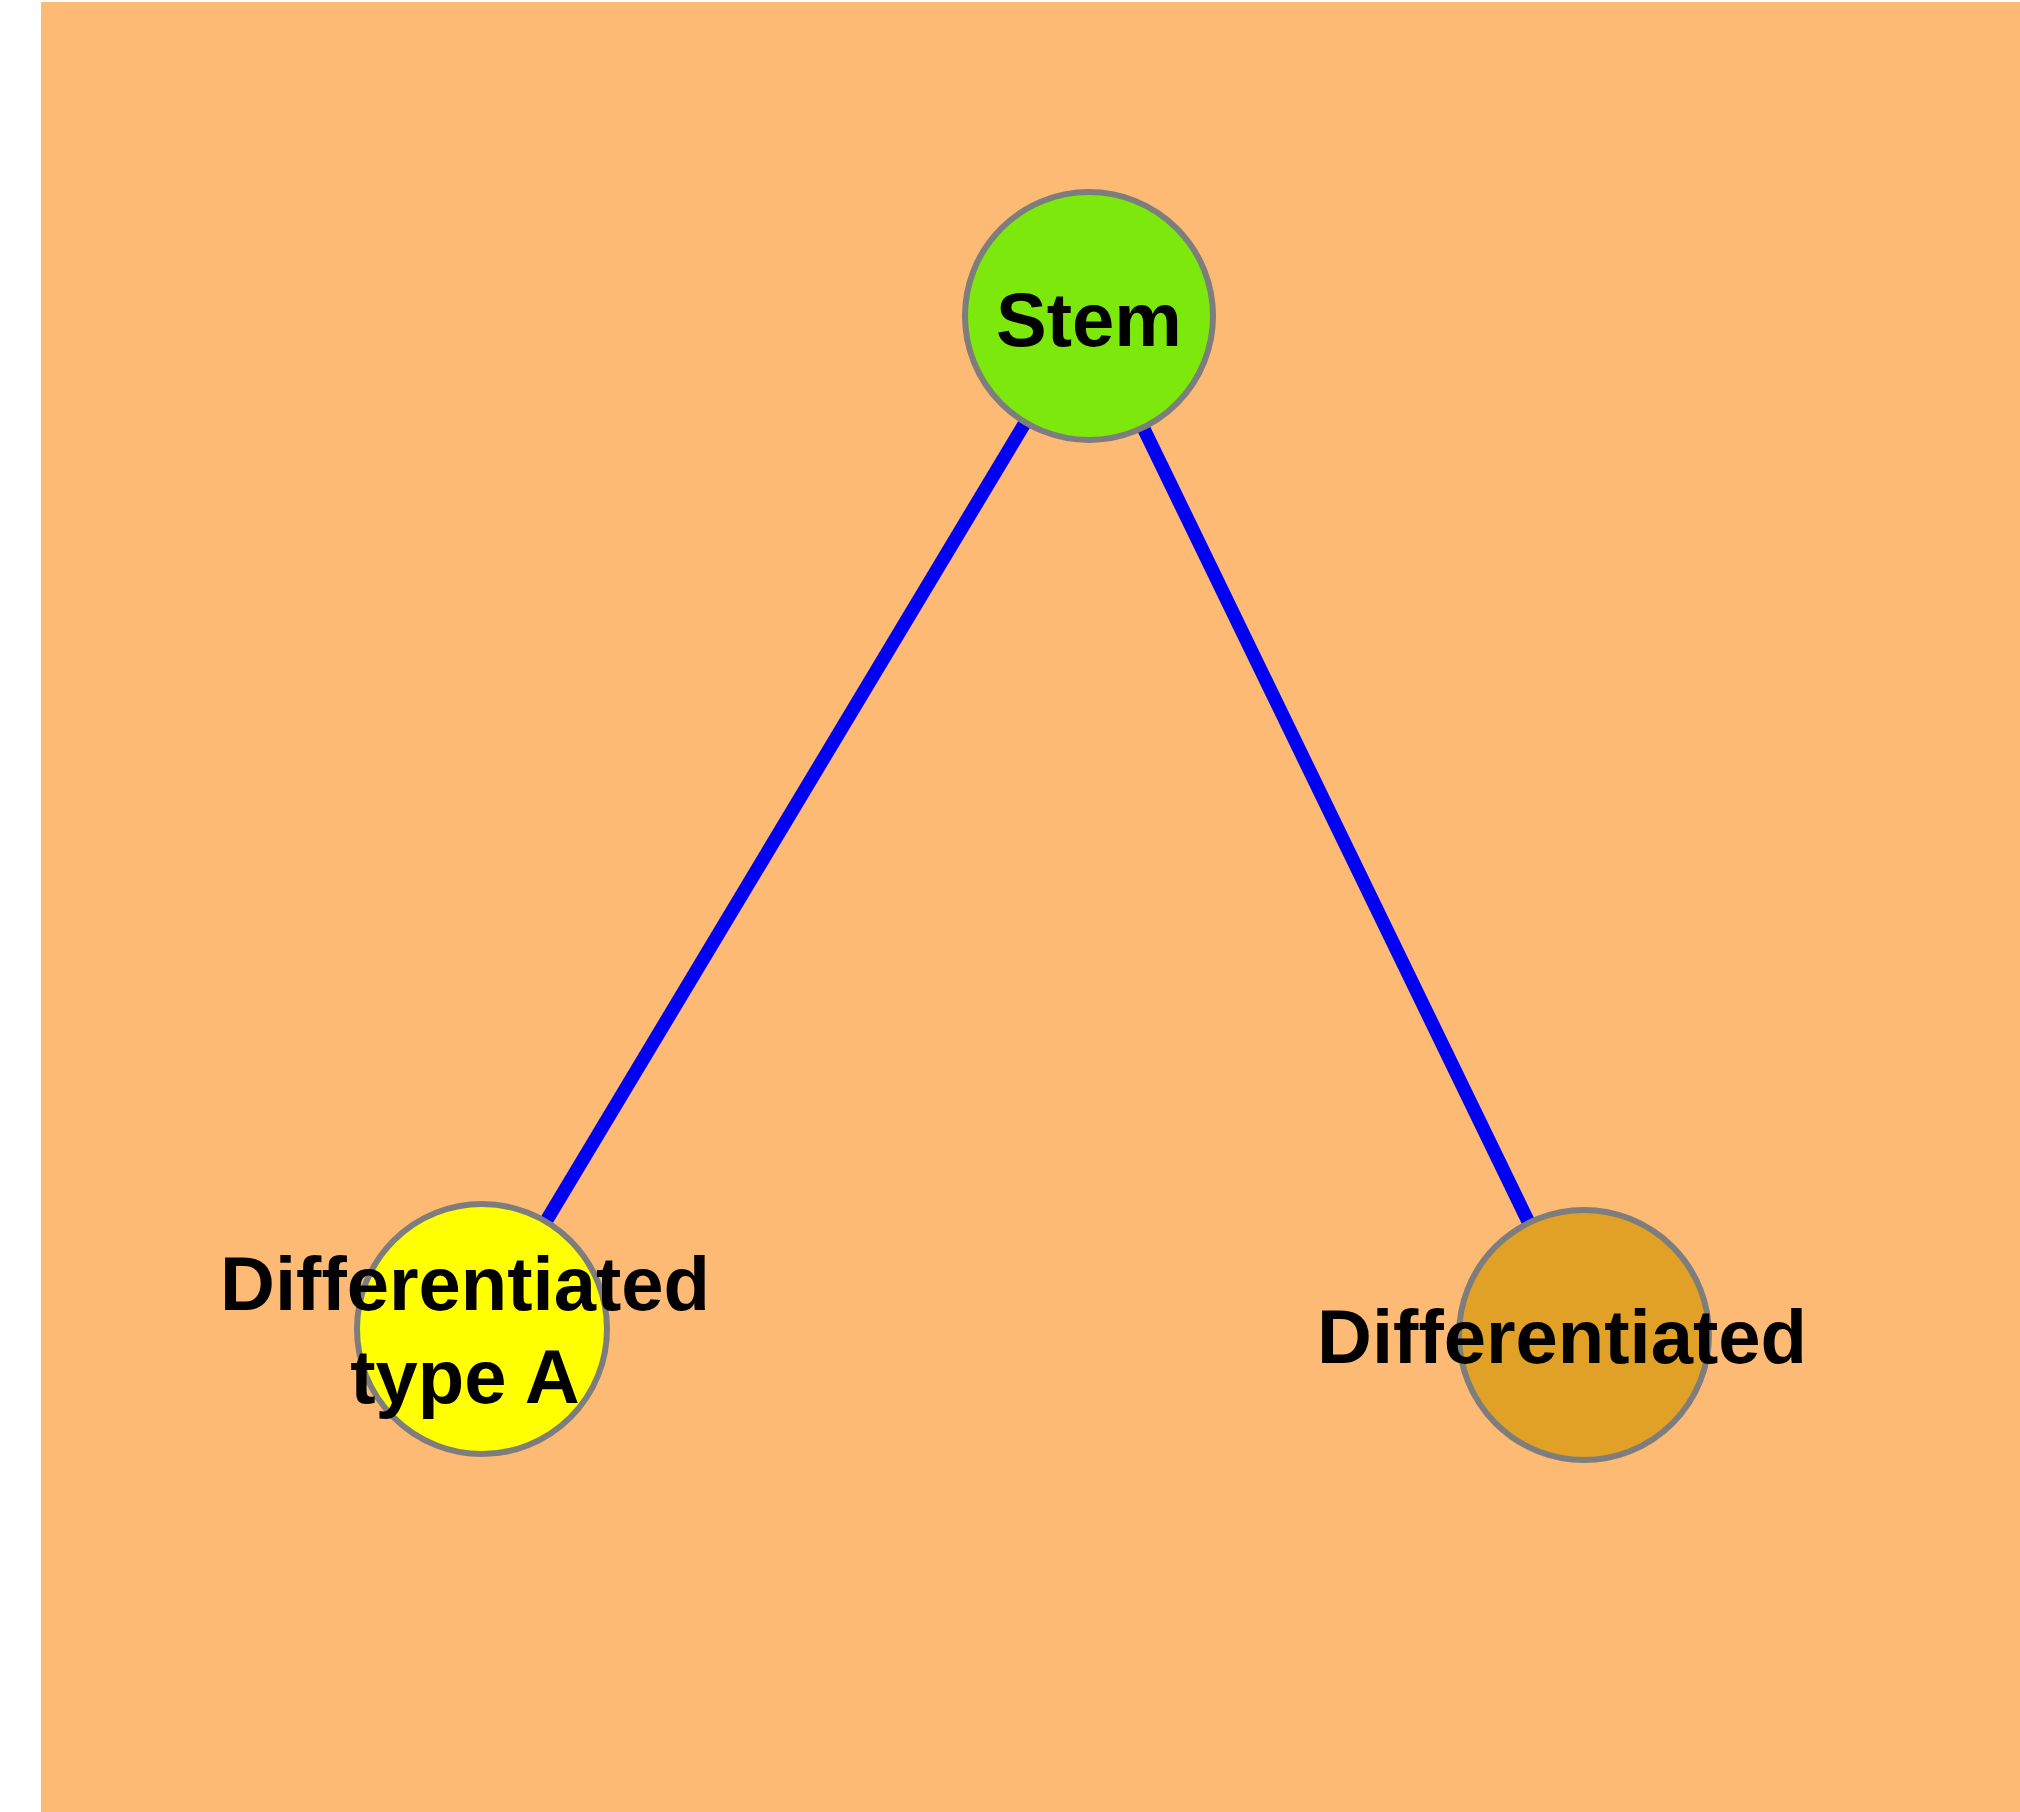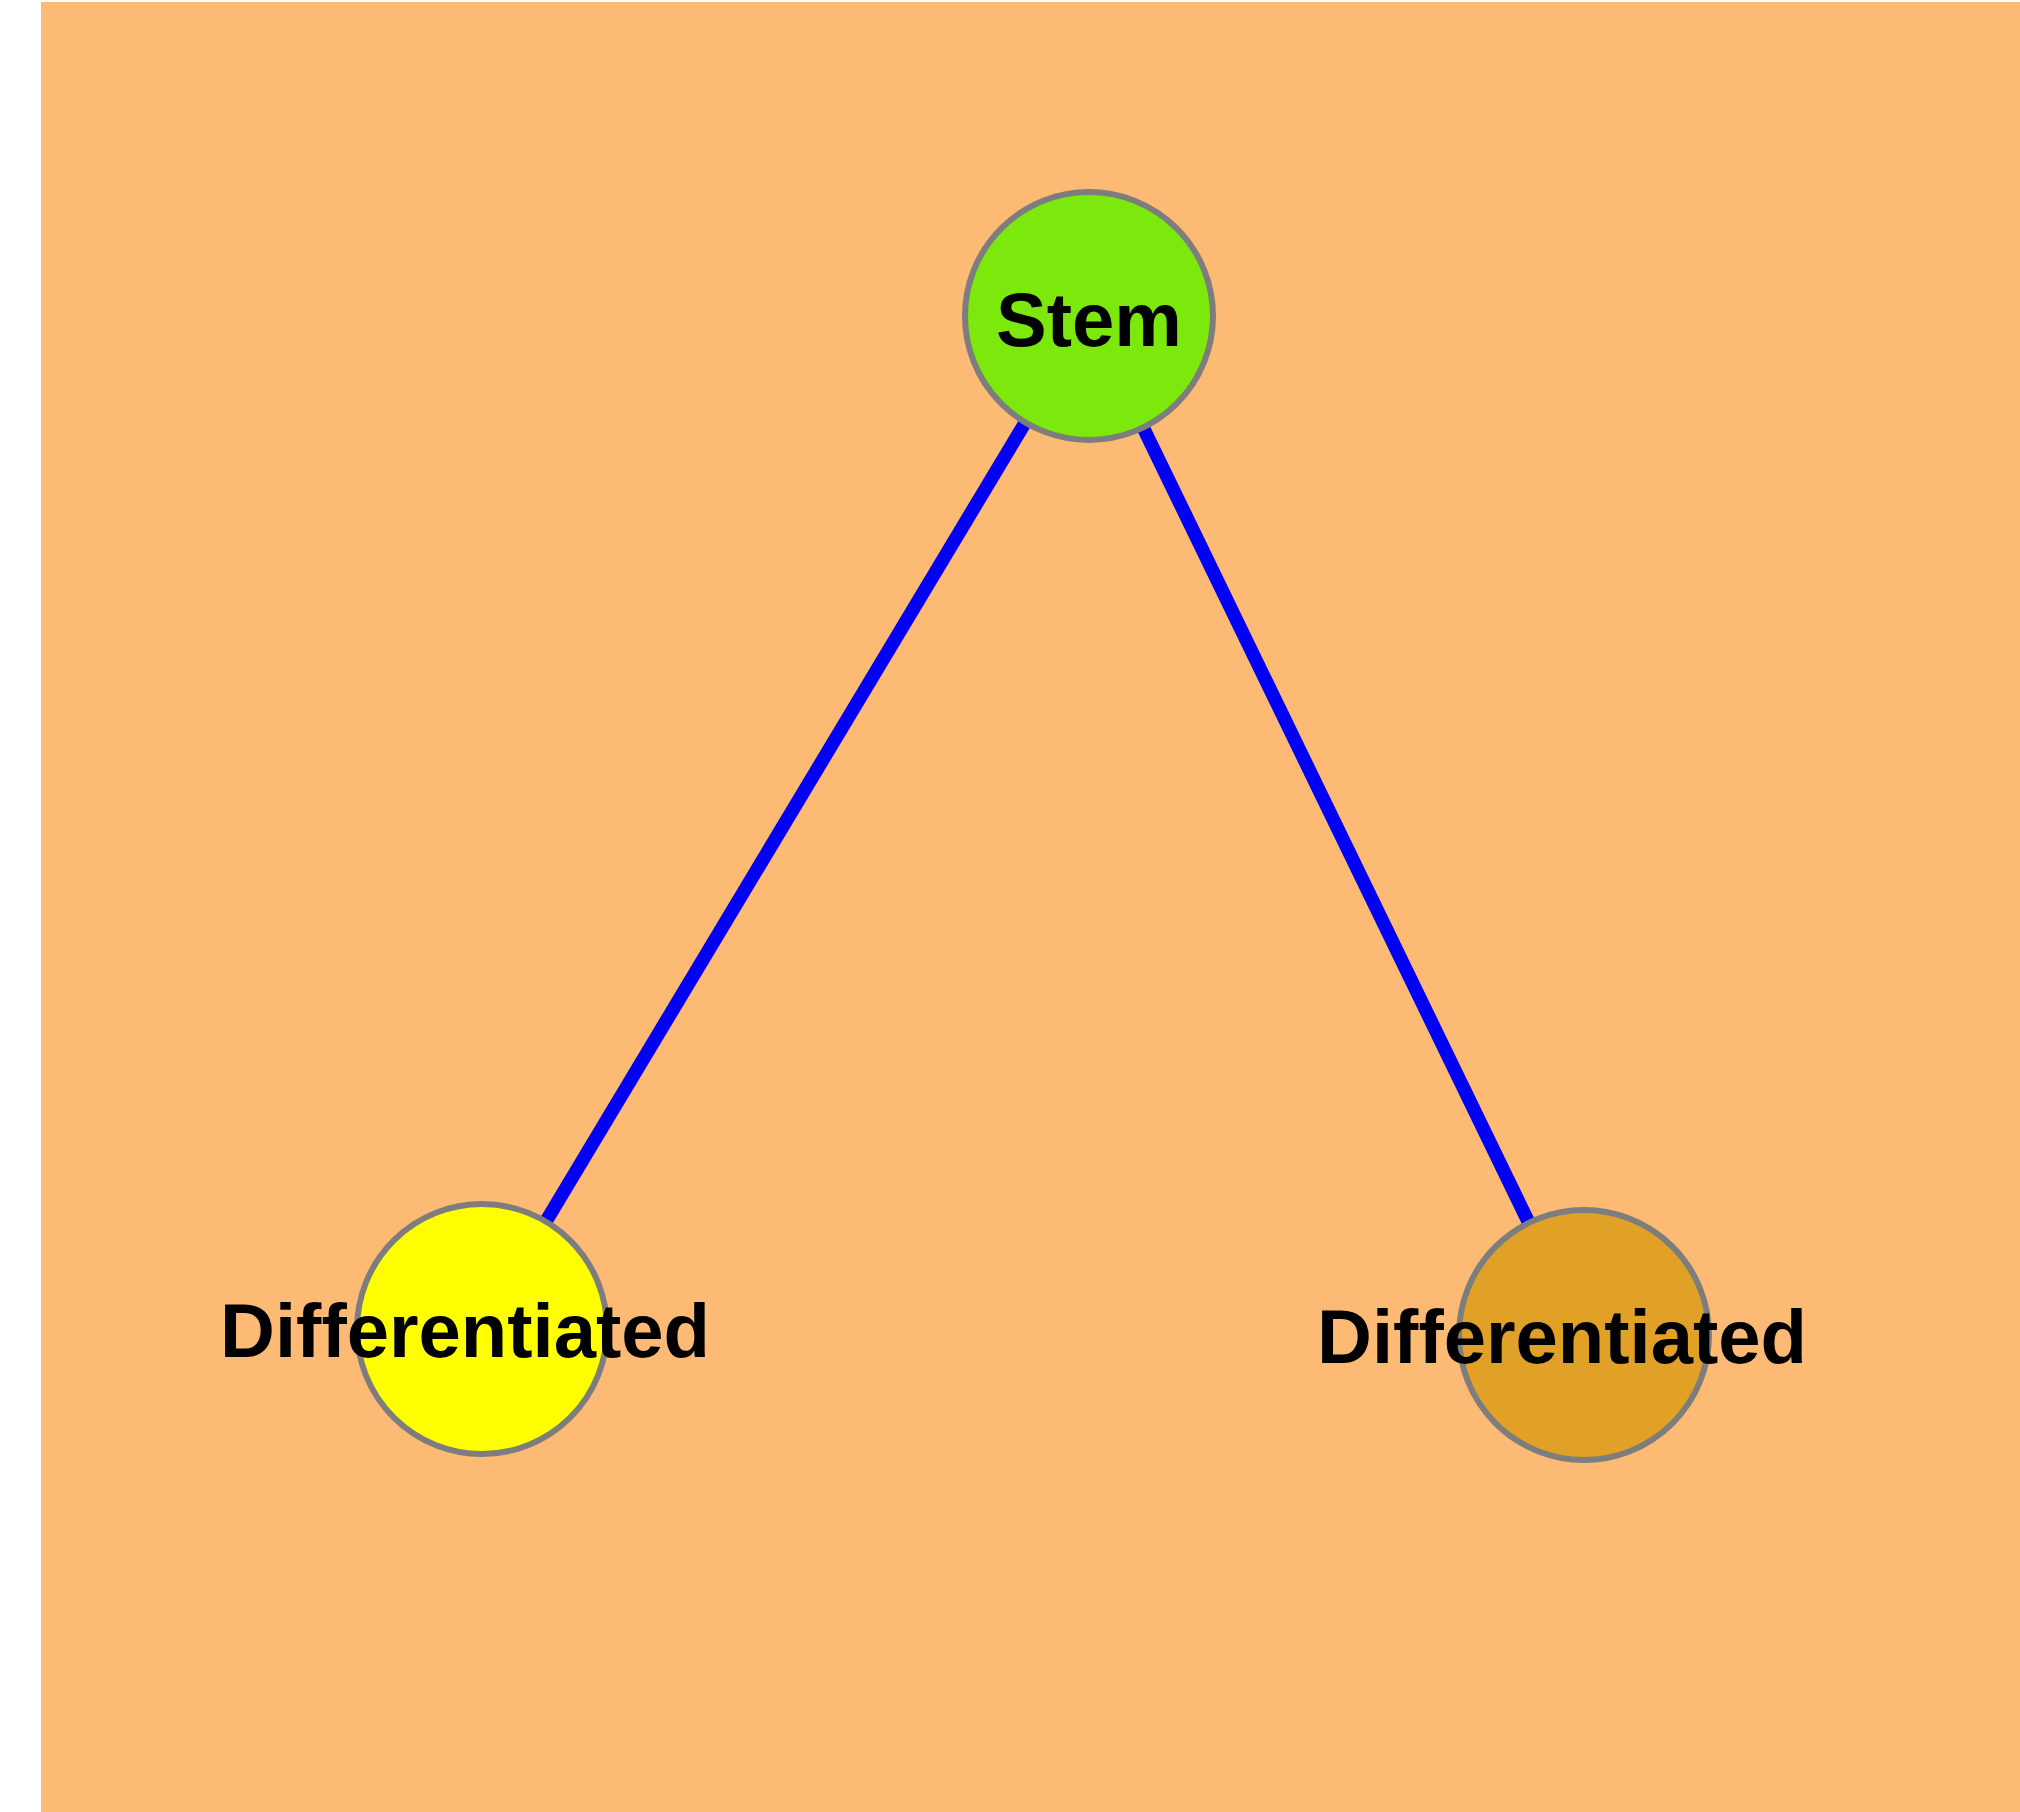--- a/index.html
+++ b/index.html
@@ -57,20 +57,21 @@
   <div class="node" style="left: 921px; top: 187px; width: 254px; height: 254px; background: rgb(124, 232, 12); border: 6px solid rgb(125, 125, 125);"></div>
   <div class="node" style="left: 313px; top: 1199px; width: 256px; height: 256px; background: rgb(255, 255, 0); border: 6px solid rgb(125, 125, 125);"></div>
   <div class="node" style="left: 1415px; top: 1205px; width: 256px; height: 256px; background: rgb(225, 161, 39); border: 6px solid rgb(125, 125, 125);"></div>
 
   <div class="node-label" style="left: 1048px; top: 317px;">
     <div class="label-line">Stem</div>
   </div>
 
   <div class="node-label" style="left: 424px; top: 1328px;">
     <div class="label-line">Differentiated</div>
+    <div class="label-line">type A</div>
   </div>
 
   <div class="node-label" style="left: 1521px; top: 1334px;">
     <div class="label-line">Differentiated</div>
   </div>
 
 </div>
 
 
 </body></html>

